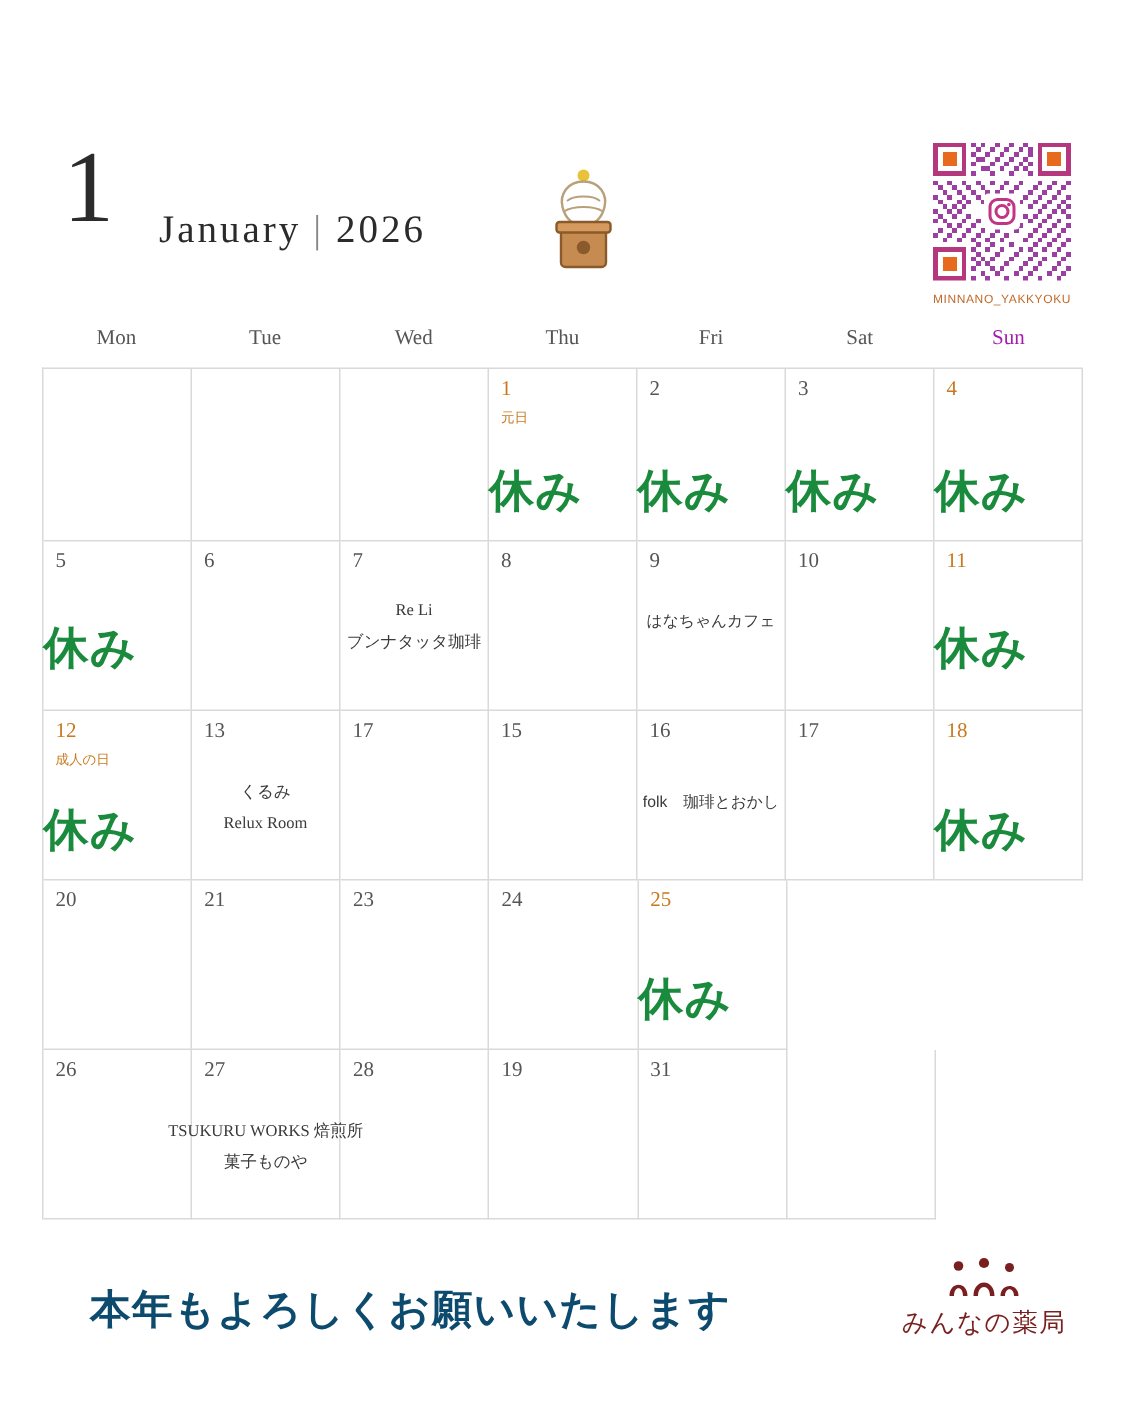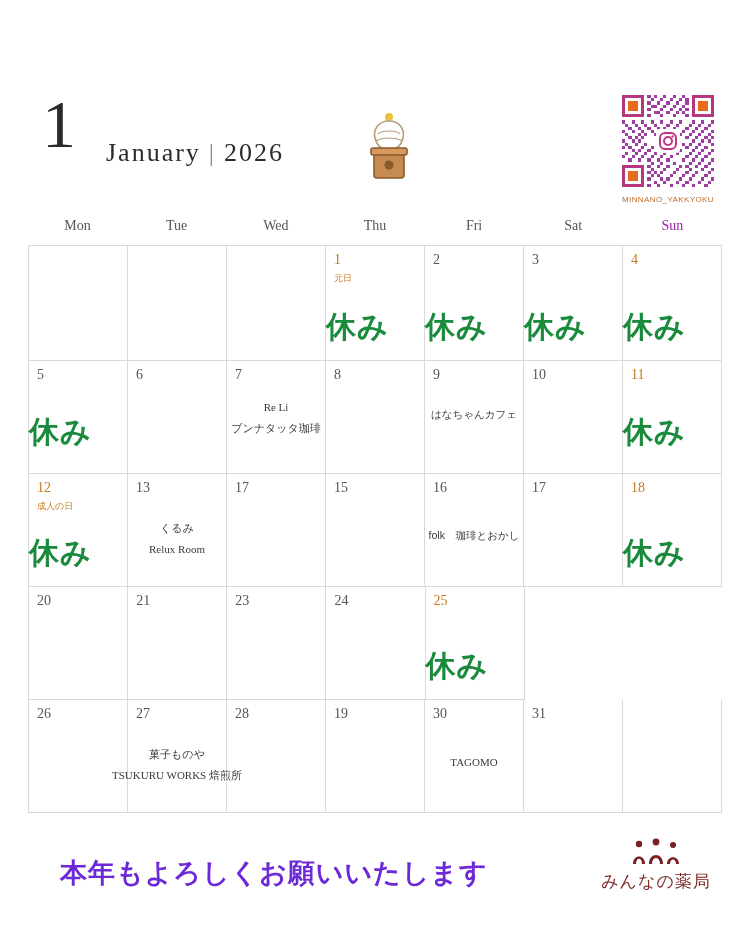--- a/index.html
+++ b/index.html
@@ -199,21 +199,21 @@
   }
 
   
   .footer-msg {
     position: absolute;
     left: 60px;
     top: 855px;
     font-family: "DejaVu Sans", sans-serif;
     font-size: 27px;
     font-weight: bold;
-    color: #6d28d9;
+    color: #0c4a6e;
     letter-spacing: 1px;
     white-space: nowrap;
   }
   .brand {
     position: absolute;
     right: 34px;
     top: 838px;
     width: 120px;
     text-align: center;
   }
@@ -601,35 +601,29 @@
       </div>
     </div>
 
     <div class="week">
       <div class="cell">
         <div class="daynum">26</div>
       </div>
       <div class="cell">
         <div class="daynum">27</div>
         <div class="note serif mid wide2">
+          <div>TSUKURU WORKS 焙煎所</div>
           <div>菓子ものや</div>
-          <div>TSUKURU WORKS 焙煎所</div>
         </div>
       </div>
       <div class="cell">
         <div class="daynum">28</div>
       </div>
       <div class="cell">
         <div class="daynum">19</div>
-      </div>
-      <div class="cell">
-        <div class="daynum">30</div>
-        <div class="note serif low">
-          <div>TAGOMO</div>
-        </div>
       </div>
       <div class="cell">
         <div class="daynum">31</div>
       </div>
       <div class="cell"></div>
     </div>
 
   </div>
 
   <div class="footer-msg">本年もよろしくお願いいたします</div>

